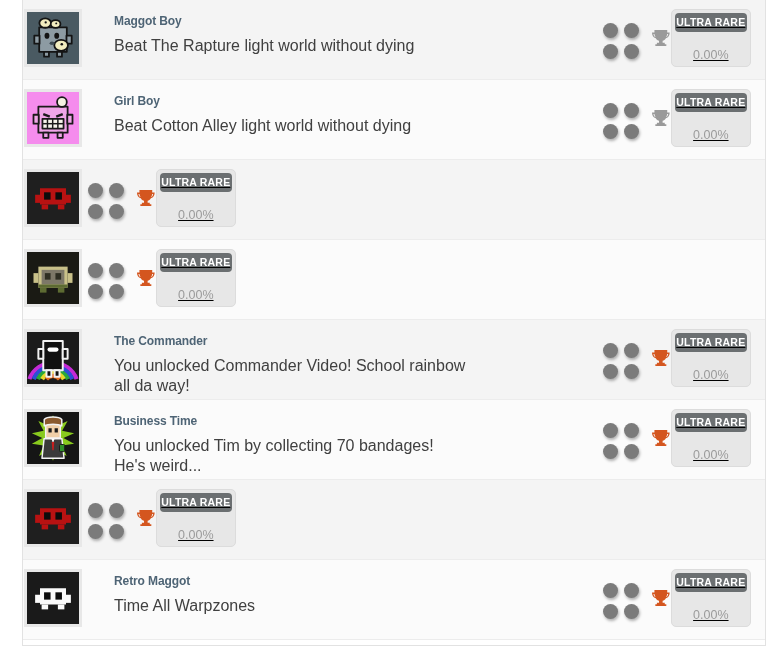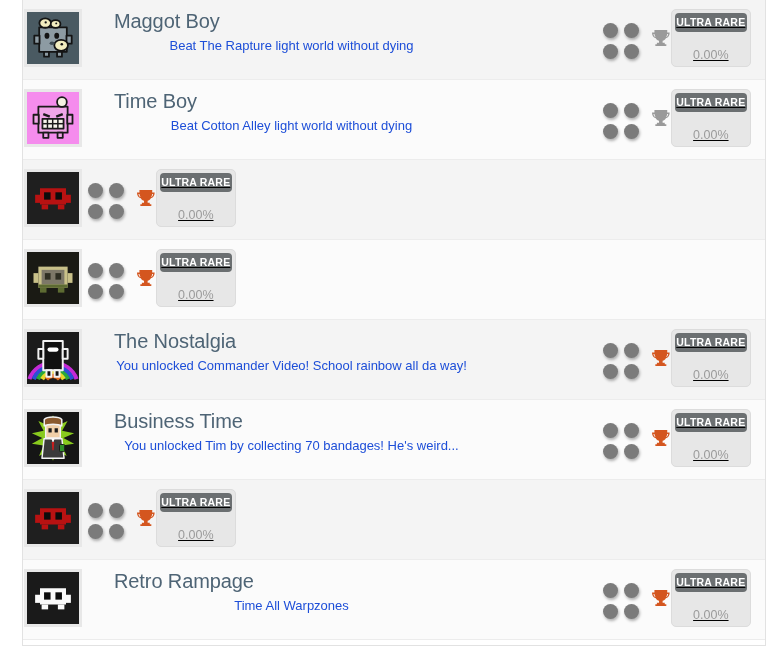--- a/index.html
+++ b/index.html
@@ -72,35 +72,34 @@
 
   
   .ach-text {
     flex: 1 1 auto;
     min-width: 0;
     padding-left: 30px;
     padding-top: 1px;
     padding-right: 10px;
   }
   .ach-title {
-    font-size: 20px;
-    font-weight: normal;
+    font-size: 12px;
+    font-weight: bold;
     color: #4e6475;
     line-height: 23px;
     letter-spacing: -0.1px;
     margin: 0 0 3px 0;
     white-space: nowrap;
   }
   .ach-desc {
-    font-size: 13px;
-    color: #1d4ed8;
+    font-size: 16px;
+    color: #404040;
     line-height: 20px;
     margin: 0;
     max-width: 355px;
-    text-align: center;
   }
 
   
   .dot-grid {
     flex: 0 0 auto;
     width: 46px;
     margin-top: 14px;
     margin-right: 6px;
     display: grid;
     grid-template-columns: 18px 18px;
@@ -232,21 +231,21 @@
     <g stroke="#1a1a1a" stroke-width="0.9">
       <line x1="12.6" y1="16.5" x2="12.6" y2="22.5"></line>
       <line x1="15.8" y1="16.5" x2="15.8" y2="22.5"></line>
       <line x1="19.0" y1="16.5" x2="19.0" y2="22.5"></line>
       <line x1="9.5" y1="19.5" x2="22.5" y2="19.5"></line>
     </g>
   </svg>
           </div>
         </div>
         <div class="ach-text">
-          <div class="ach-title">Time Boy</div>
+          <div class="ach-title">Girl Boy</div>
           <div class="ach-desc">Beat Cotton Alley light world without dying</div>
         </div>
         <div class="dot-grid">
           <span class="dot"></span>
           <span class="dot"></span>
           <span class="dot"></span>
           <span class="dot"></span>
         </div>
         <div class="rarity-col">
           <svg viewBox="0 0 24 22" xmlns="http://www.w3.org/2000/svg" class="trophy">
@@ -355,21 +354,21 @@
       <path d="M7.0 10.5h3v6h-3z"></path>
       <path d="M22.0 10.5h3v6h-3z"></path>
       <path d="M12.0 23.5h3v4h-3z"></path>
       <path d="M17.0 23.5h3v4h-3z"></path>
     </g>
     <rect x="12.6" y="9.5" width="6.8" height="2.6" rx="1.3" fill="#ffffff"></rect>
   </svg>
           </div>
         </div>
         <div class="ach-text">
-          <div class="ach-title">The Nostalgia</div>
+          <div class="ach-title">The Commander</div>
           <div class="ach-desc">You unlocked Commander Video! School rainbow all da way!</div>
         </div>
         <div class="dot-grid">
           <span class="dot"></span>
           <span class="dot"></span>
           <span class="dot"></span>
           <span class="dot"></span>
         </div>
         <div class="rarity-col">
           <svg viewBox="0 0 24 22" xmlns="http://www.w3.org/2000/svg" class="trophy">
@@ -482,21 +481,21 @@
       <rect x="24" y="14" width="3" height="5"></rect>
       <rect x="9" y="20" width="4" height="3"></rect>
       <rect x="19" y="20" width="4" height="3"></rect>
     </g>
     <rect x="10.5" y="12.5" width="4" height="4.5" fill="#0c0c0c"></rect>
     <rect x="17.5" y="12.5" width="4" height="4.5" fill="#0c0c0c"></rect>
   </svg>
           </div>
         </div>
         <div class="ach-text">
-          <div class="ach-title">Retro Rampage</div>
+          <div class="ach-title">Retro Maggot</div>
           <div class="ach-desc">Time All Warpzones</div>
         </div>
         <div class="dot-grid">
           <span class="dot"></span>
           <span class="dot"></span>
           <span class="dot"></span>
           <span class="dot"></span>
         </div>
         <div class="rarity-col">
           <svg viewBox="0 0 24 22" xmlns="http://www.w3.org/2000/svg" class="trophy">

